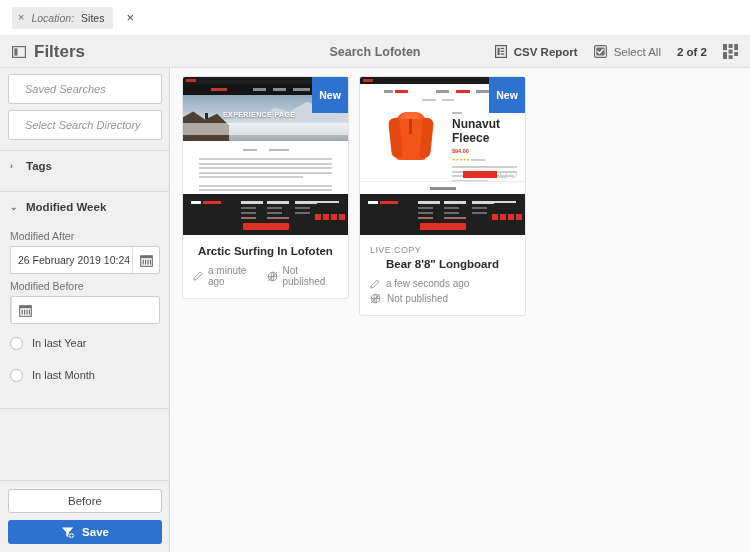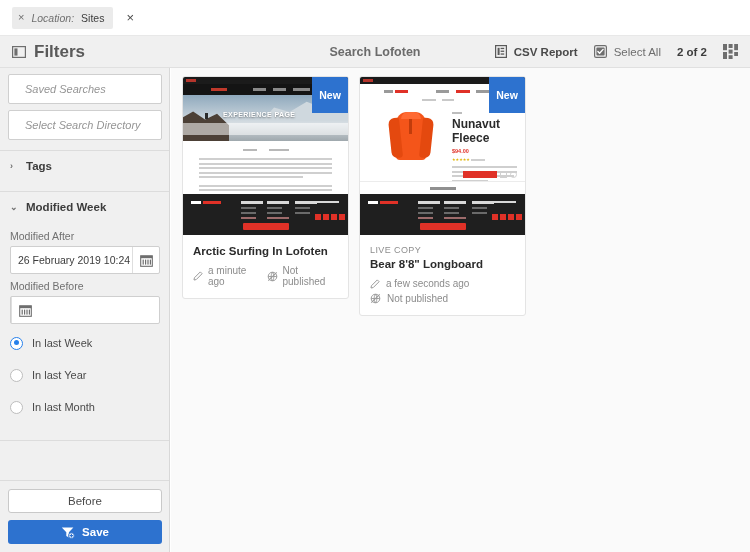--- a/index.html
+++ b/index.html
@@ -159,21 +159,21 @@
     position: absolute; right: 0; top: 0; width: 36px; height: 36px;
     background: #2d72cf; color: #fff; font-size: 10.5px; font-weight: bold;
     display: flex; align-items: center; justify-content: center; z-index: 4;
   }
   .thumb { width: 100%; height: 158px; background: #fff; position: relative; overflow: hidden; }
   .card-body { padding: 10px 10px 11px 10px; }
   .livecopy {
     font-size: 9px; color: #8e8e8e; letter-spacing: .4px; margin-bottom: 3px;
   }
   .card-title {
-    font-size: 11.5px; color: #2c2c2c; font-weight: bold; margin-bottom: 8px;
+    font-size: 11.5px; color: #2c2c2c; font-weight: bold; margin-bottom: 8px; text-align: center;
   }
   .meta-row {
     display: flex; align-items: center; gap: 6px;
     font-size: 10px; color: #8c8c8c; margin-top: 4px;
   }
   .meta-item { display: flex; align-items: center; gap: 5px; }
 
   svg { display: block; }
   .mini { position: absolute; }
 
@@ -314,24 +314,20 @@
               <rect x="0.7" y="1.8" width="11.6" height="10.5" fill="none" stroke="#6e6e6e" stroke-width="1.1"></rect>
               <rect x="0.7" y="1.8" width="11.6" height="2.4" fill="#6e6e6e"></rect>
               <rect x="2.6" y="5.6" width="1.2" height="5" fill="#6e6e6e"></rect>
               <rect x="5.0" y="5.6" width="1.2" height="5" fill="#6e6e6e"></rect>
               <rect x="7.4" y="5.6" width="1.2" height="5" fill="#6e6e6e"></rect>
               <rect x="9.8" y="5.6" width="1.2" height="5" fill="#6e6e6e"></rect>
             </svg>
           </div>
         </div>
 
-        <div class="radio-row">
-          <span class="radio on"></span>
-          <span class="radio-lbl">In last Week</span>
-        </div>
         <div class="radio-row">
           <span class="radio"></span>
           <span class="radio-lbl">In last Year</span>
         </div>
         <div class="radio-row">
           <span class="radio"></span>
           <span class="radio-lbl">In last Month</span>
         </div>
       </div>
 

